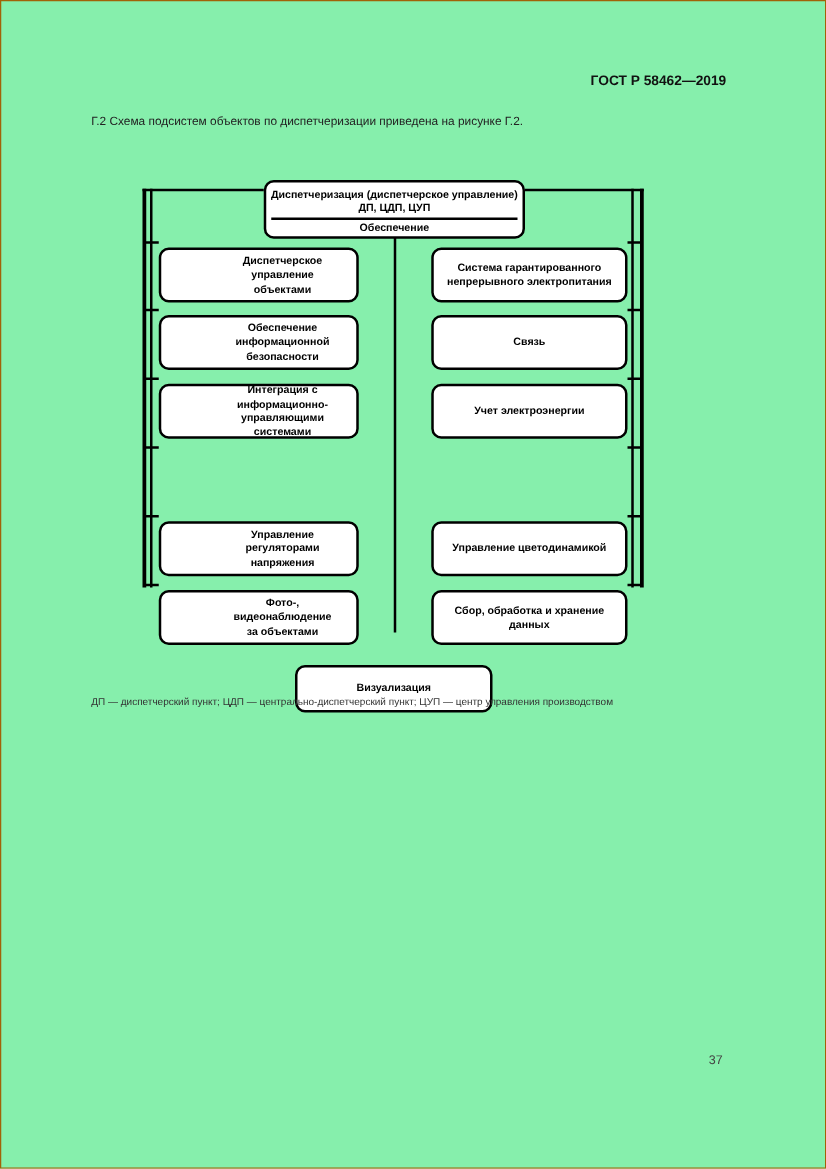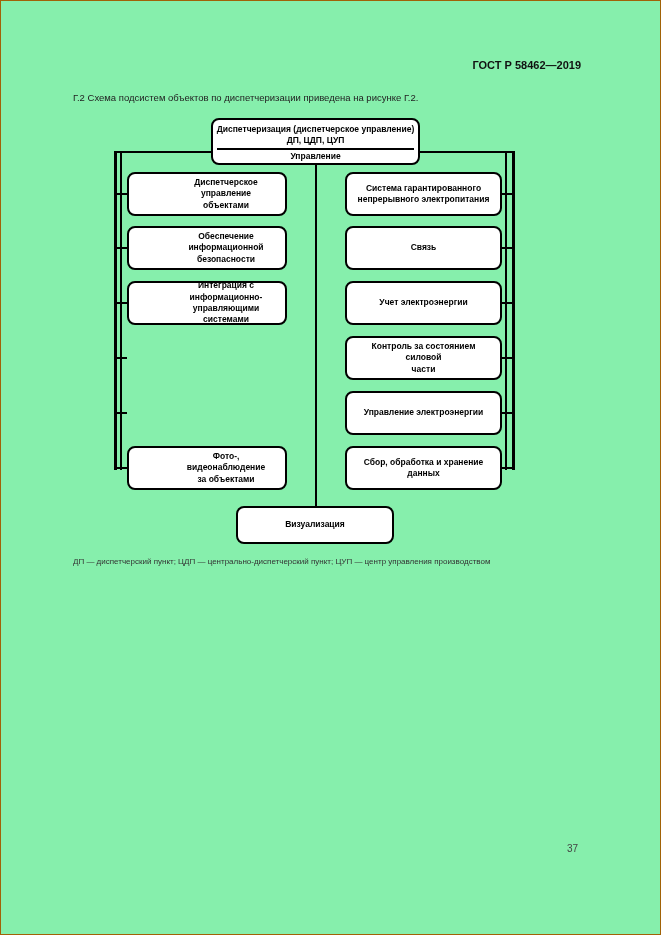--- a/index.html
+++ b/index.html
@@ -27,20 +27,21 @@
     border:2px solid #000;
     border-radius:8px;
     background:#fff;
     box-sizing:border-box;
     display:flex; align-items:center; justify-content:center;
     text-align:center;
     font-size:8.5px; font-weight:bold; line-height:1.35;
     white-space:pre-line;
     padding:2px 6px;
     color:#000;
+    margin-top:26px;
   }
   .root-box{
     left:210px; top:117px; width:209px; height:47px;
     flex-direction:column; justify-content:space-between;
     padding:4px 3px 3px 3px;
   }
   .root-box .root-line{white-space:nowrap;}
   .root-divider{
     align-self:stretch; height:0;
     border-top:2px solid #000;
@@ -93,39 +94,39 @@
     <div class="line" style="left:501px; top:246px; width:11px; height:2px;"></div>
     <div class="line" style="left:501px; top:301px; width:11px; height:2px;"></div>
     <div class="line" style="left:501px; top:356px; width:11px; height:2px;"></div>
     <div class="line" style="left:501px; top:411px; width:11px; height:2px;"></div>
     <div class="line" style="left:501px; top:466px; width:11px; height:2px;"></div>
 
     <div class="dbox root-box">
       <span class="root-line">Диспетчеризация (диспетчерское управление)</span>
       <span class="root-line">ДП, ЦДП, ЦУП</span>
       <span class="root-divider"></span>
-      <span class="root-line">Управление</span>
+      <span class="root-line">Обеспечение</span>
     </div>
 
     <div class="dbox lbox" style="top:171px;">Диспетчерское управление
 объектами</div>
     <div class="dbox lbox" style="top:225px;">Обеспечение информационной
 безопасности</div>
     <div class="dbox lbox" style="top:280px;">Интеграция с информационно-
 управляющими системами</div>
+    <div class="dbox lbox" style="top:390px;">Управление регуляторами
+напряжения</div>
     <div class="dbox lbox" style="top:445px;">Фото-, видеонаблюдение
 за объектами</div>
 
     <div class="dbox rbox" style="top:225px;">Связь</div>
     <div class="dbox rbox" style="top:171px;">Система гарантированного
 непрерывного электропитания</div>
     <div class="dbox rbox" style="top:280px;">Учет электроэнергии</div>
-    <div class="dbox rbox" style="top:335px;">Контроль за состоянием силовой
-части</div>
-    <div class="dbox rbox" style="top:390px;">Управление электроэнергии</div>
+    <div class="dbox rbox" style="top:390px;">Управление цветодинамикой</div>
     <div class="dbox rbox" style="top:445px;">Сбор, обработка и хранение
 данных</div>
 
     <div class="dbox viz-box">Визуализация</div>
   </div>
 
   <div class="footnote">ДП — диспетчерский пункт; ЦДП — центрально-диспетчерский пункт; ЦУП — центр управления производством</div>
 
 
   <div class="page-number">37</div>

